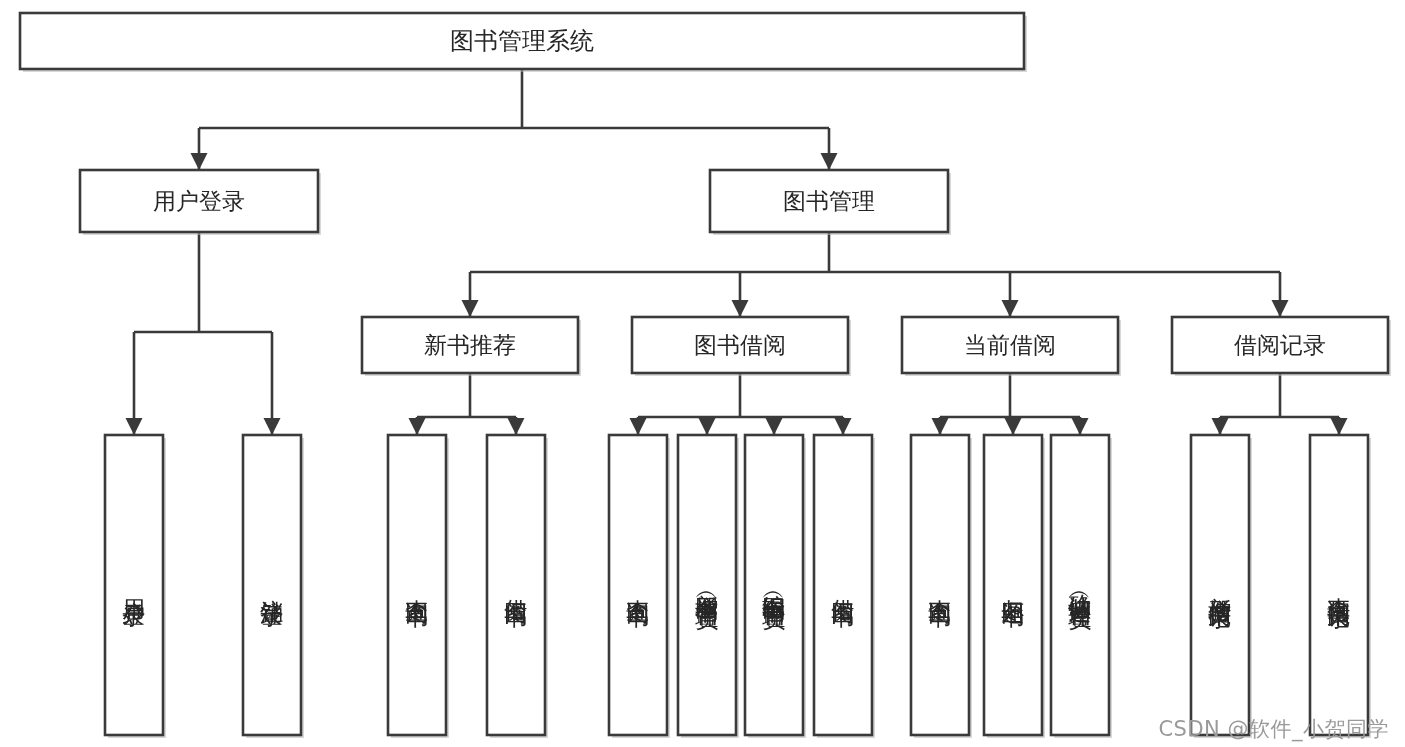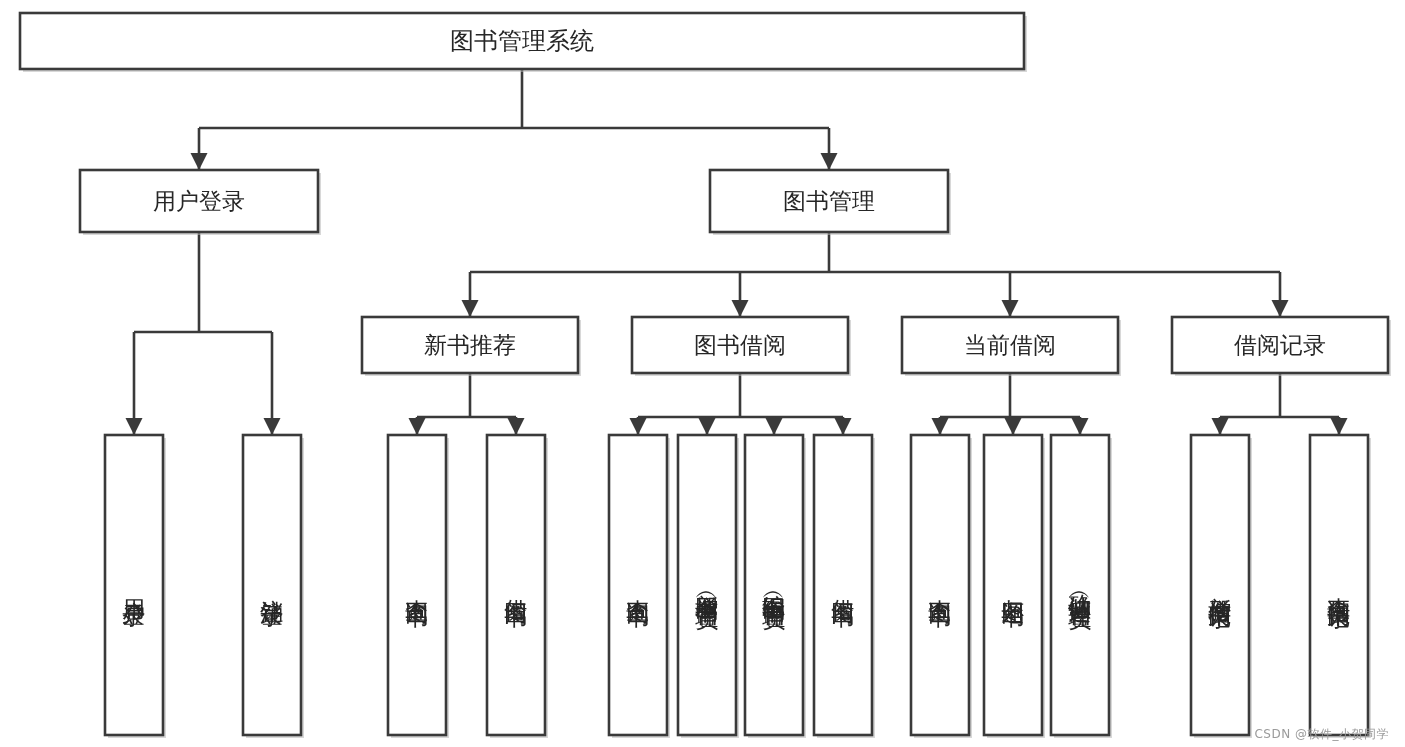--- a/index.html
+++ b/index.html
@@ -74,21 +74,21 @@
     justify-content: center;
     text-align: center;
     white-space: nowrap;
     pointer-events: none;
   }
   .watermark {
     position: absolute;
     right: 6px;
     bottom: 4px;
     font-family: "DejaVu Sans", "Liberation Sans", sans-serif;
-    font-size: 12px;
+    font-size: 21px;
     color: #9a9a9a;
     letter-spacing: 0.5px;
     white-space: nowrap;
   }
 </style>
 </head>
 <body>
 
 <div id="diagram-root">
 

